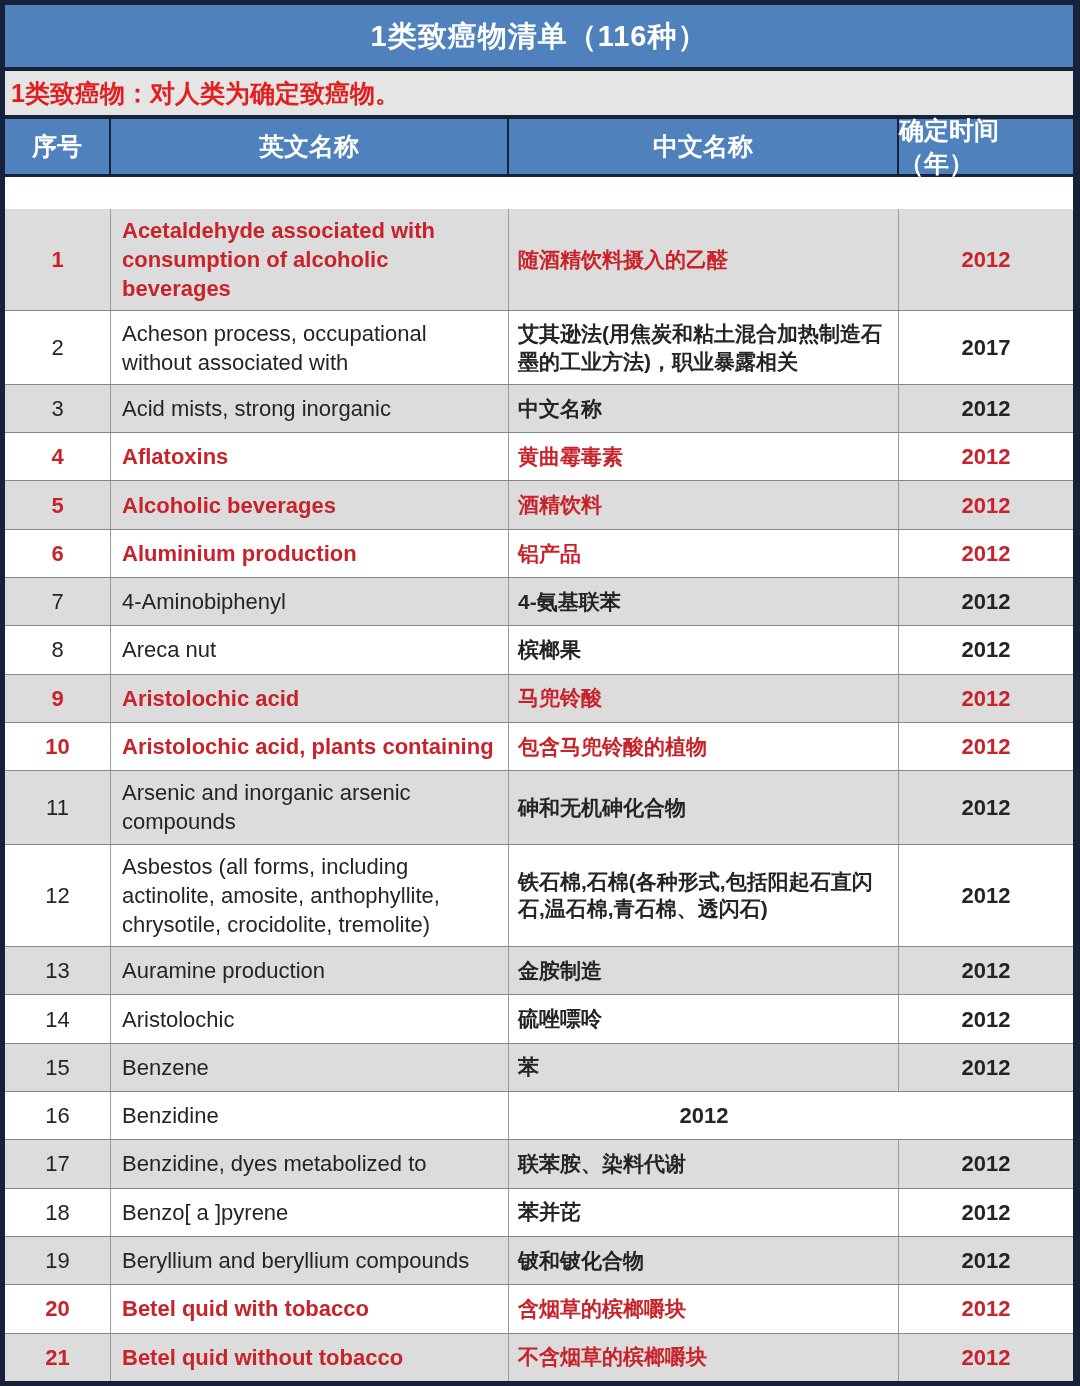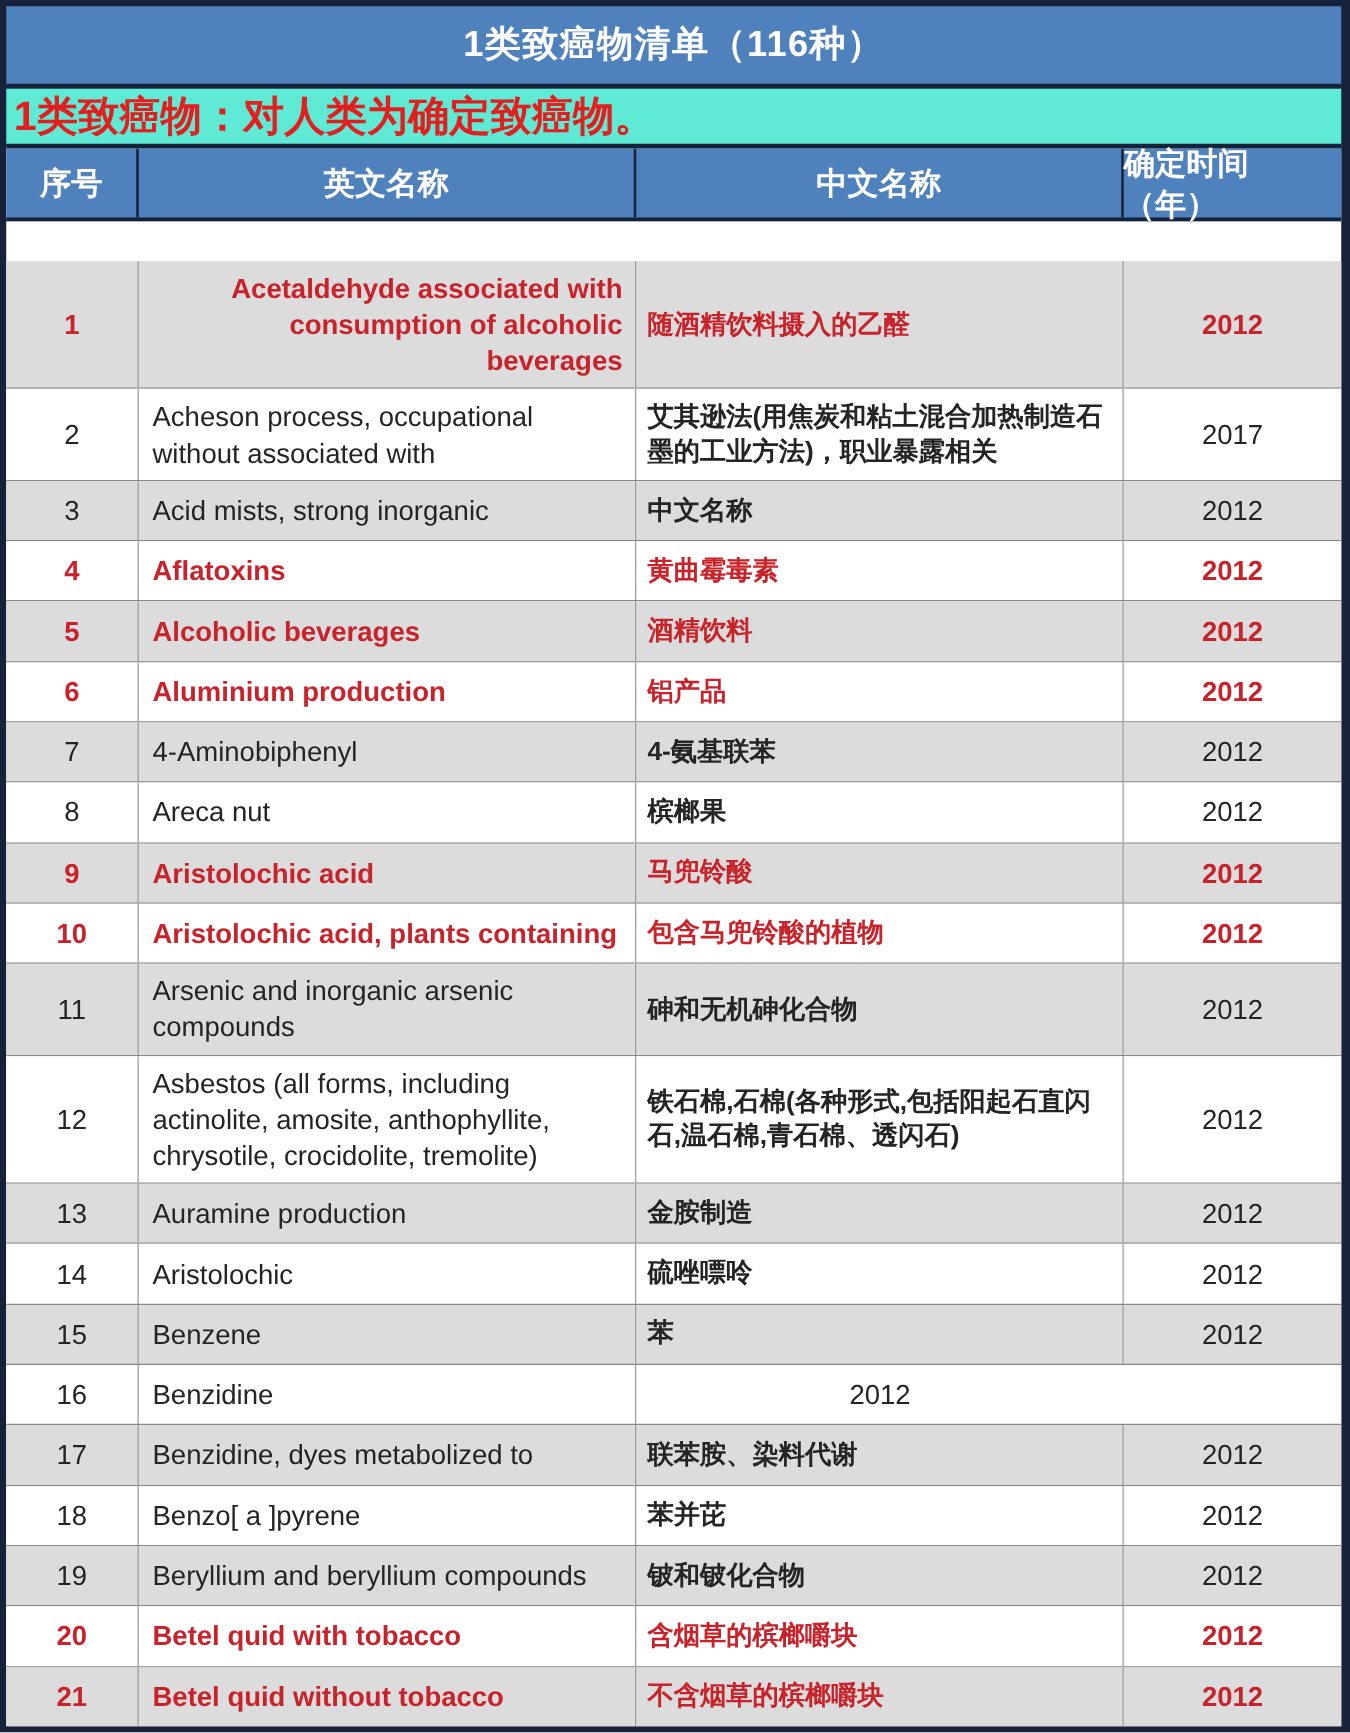--- a/index.html
+++ b/index.html
@@ -23,23 +23,23 @@
     color: #ffffff;
     font-size: 29px; font-weight: bold;
     text-align: center;
     line-height: 62px; height: 62px;
     border-bottom: 4px solid #16213A;
     letter-spacing: 1px;
   }
   
   .subtitle-bar {
     flex: 0 0 auto;
-    background: #5eead4;
+    background: #e5e5e5;
     color: #E31E1E;
-    font-size: 33px; font-weight: bold;
+    font-size: 25px; font-weight: bold;
     line-height: 44px; height: 44px;
     padding-left: 6px;
     border-bottom: 4px solid #16213A;
   }
   
   .table {
     flex: 1 1 auto;
     display: flex; flex-direction: column;
     background: #ffffff;
     gap: 32px;
@@ -79,25 +79,24 @@
     border-right: 1px solid #9b9b9b;
     font-size: 22px;
     color: #242424;
     line-height: 1.32;
     box-sizing: border-box;
   }
   .td:last-child { border-right: none; }
   .td.c-no   { justify-content: center; }
   .td.c-en   { justify-content: flex-start; padding-left: 11px; }
   .td.c-zh   { justify-content: flex-start; font-size: 21px; padding-left: 9px; font-weight: bold; }
-  .td.c-year { justify-content: center; }
+  .td.c-year { justify-content: center; font-weight: bold; }
   .tr.highlight .td {
     color: #C8232A;
     font-weight: bold;
-    text-align: right;
   }
 </style>
 </head>
 <body>
 
 <div class="page">
   <div class="title-bar">1类致癌物清单（116种）</div>
 
   <div class="subtitle-bar">1类致癌物：对人类为确定致癌物。</div>
 

